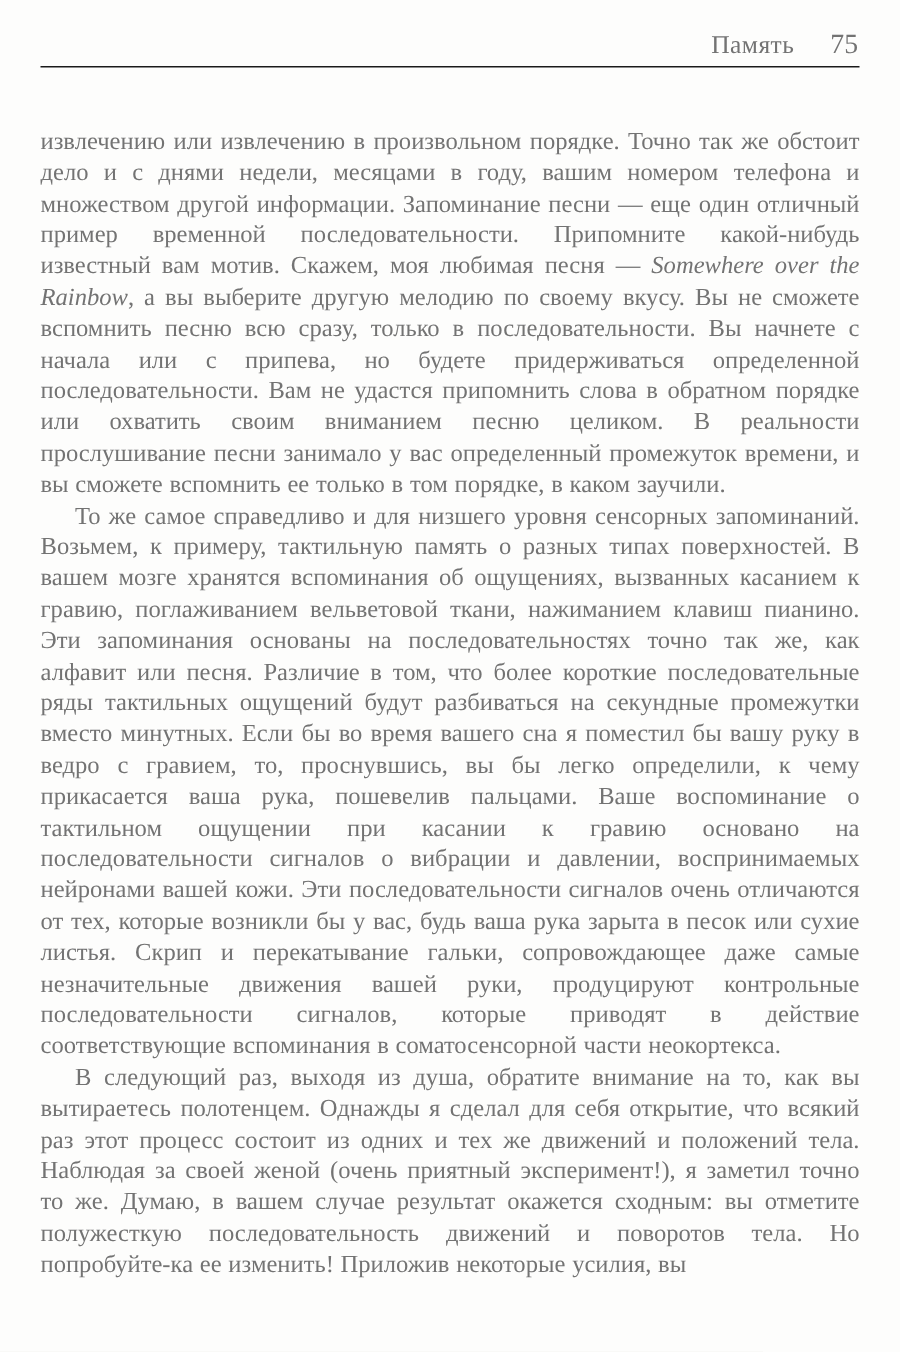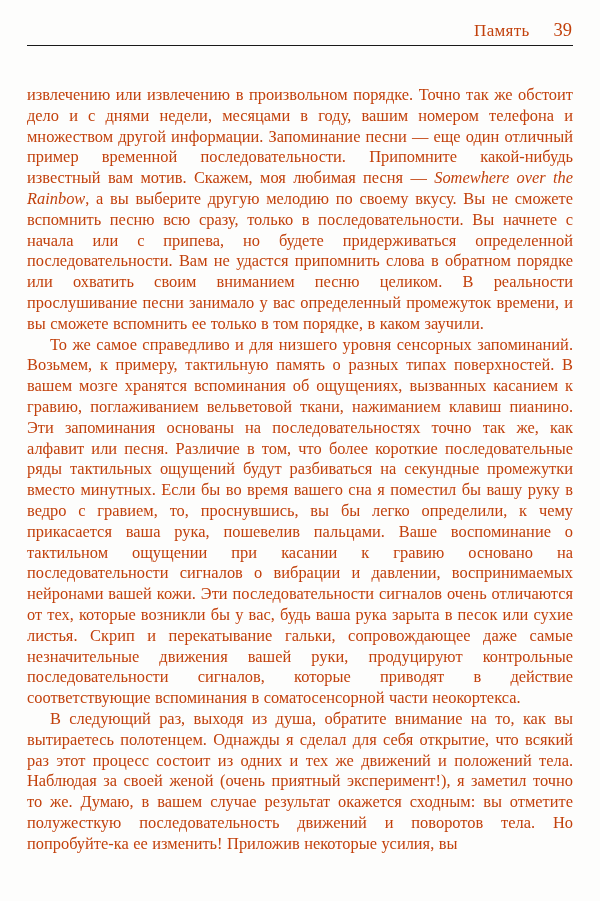--- a/index.html
+++ b/index.html
@@ -6,21 +6,21 @@
   html, body {
     width: 600px;
     height: 901px;
     background: #f6f6f4;
     font-family: "Liberation Serif", "DejaVu Serif", serif;
   }
   .page {
     width: 600px;
     height: 901px;
     background: #fdfdfc;
-    color: #c2410c;
+    color: #737373;
     padding: 20px 27px 0 27px;
     overflow: hidden;
   }
   .header {
     display: flex;
     justify-content: flex-end;
     align-items: baseline;
     gap: 24px;
     font-size: 17px;
     line-height: 20px;
@@ -46,21 +46,21 @@
   p.para.indent { text-indent: 23px; }
   em { font-style: italic; }
 </style>
 </head>
 <body>
 
 <div class="page">
 
   <div class="header">
     <span class="chapter">Память</span>
-    <span class="pagenum">39</span>
+    <span class="pagenum">75</span>
   </div>
 
   <hr class="rule">
 
   <div class="text">
 
     <p class="para"><span>извлечению или извлечению в произвольном порядке. Точно так же обстоит дело и с днями недели, месяцами в году, вашим номером телефона и множеством другой информации. Запоминание песни — еще один отличный пример временной последовательности. Припомните какой-нибудь известный вам мотив. Скажем, моя любимая песня — </span><em>Somewhere over the Rainbow</em><span>, а вы выберите другую мелодию по своему вкусу. Вы не сможете вспомнить песню всю сразу, только в последовательности. Вы начнете с начала или с припева, но будете придерживаться определенной последовательности. Вам не удастся припомнить слова в обратном порядке или охватить своим вниманием песню целиком. В реальности прослушивание песни занимало у вас определенный промежуток времени, и вы сможете вспомнить ее только в том порядке, в каком заучили.</span></p>
 
     <p class="para indent">То же самое справедливо и для низшего уровня сенсорных запоминаний. Возьмем, к примеру, тактильную память о разных типах поверхностей. В вашем мозге хранятся вспоминания об ощущениях, вызванных касанием к гравию, поглаживанием вельветовой ткани, нажиманием клавиш пианино. Эти запоминания основаны на последовательностях точно так же, как алфавит или песня. Различие в том, что более короткие последовательные ряды тактильных ощущений будут разбиваться на секундные промежутки вместо минутных. Если бы во время вашего сна я поместил бы вашу руку в ведро с гравием, то, проснувшись, вы бы легко определили, к чему прикасается ваша рука, пошевелив пальцами. Ваше воспоминание о тактильном ощущении при касании к гравию основано на последовательности сигналов о вибрации и давлении, воспринимаемых нейронами вашей кожи. Эти последовательности сигналов очень отличаются от тех, которые возникли бы у вас, будь ваша рука зарыта в песок или сухие листья. Скрип и перекатывание гальки, сопровождающее даже самые незначительные движения вашей руки, продуцируют контрольные последовательности сигналов, которые приводят в действие соответствующие вспоминания в соматосенсорной части неокортекса.</p>
 

